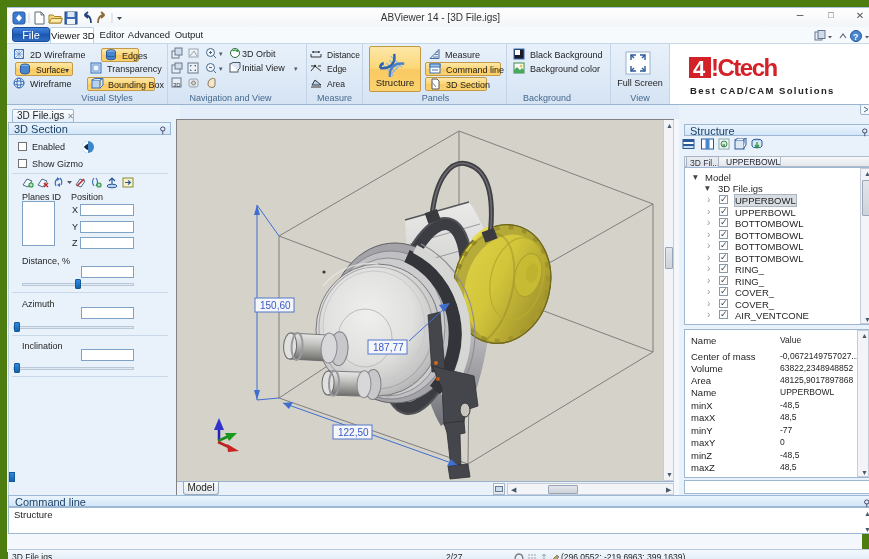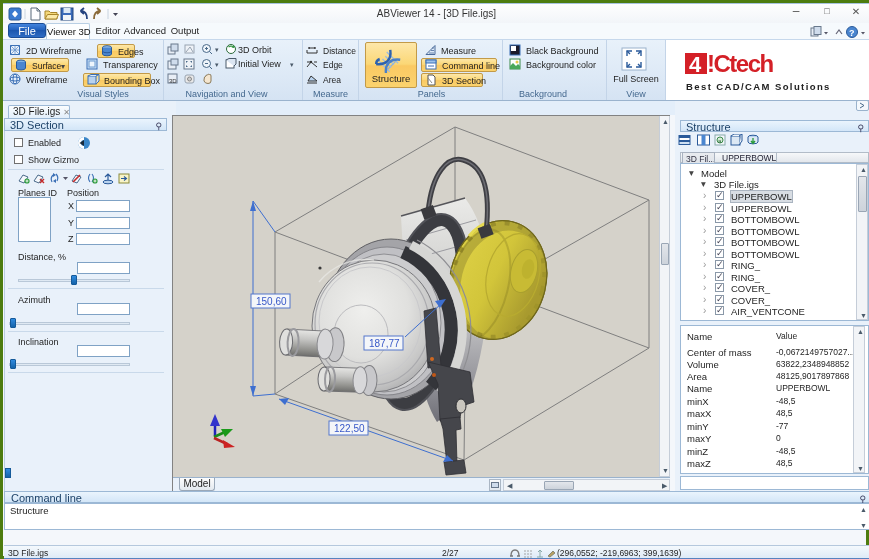--- a/index.html
+++ b/index.html
@@ -1,18 +1,18 @@
 <!DOCTYPE html>
 <html><head>
 <meta charset="utf-8">
 <style>
 * { margin:0; padding:0; box-sizing:border-box; }
 html,body { width:869px; height:559px; overflow:hidden; }
 body { font-family:"Liberation Sans", sans-serif; font-size:10px; color:#1e1e1e; background:#fff; }
-#win { position:absolute; left:0; top:0; width:869px; height:559px; border:3px solid #4d7c0f; background:#f4f7fb; }
+#win { position:absolute; left:0; top:0; width:869px; height:559px; border:7px solid #4d7c0f; background:#f4f7fb; }
 .abs { position:absolute; }
 
 
 #titlebar { position:absolute; left:0; top:0; width:867px; height:20px; background:linear-gradient(#fefefe,#f2f5f9); border-top:1px solid #a8c3e0; }
 #title { position:absolute; left:0; right:0; top:4px; text-align:center; font-size:10px; color:#333; }
 .winbtn { position:absolute; top:0; width:28px; height:16px; color:#555; text-align:center; font-size:12px; line-height:15px; }
 
 
 #qat { position:absolute; left:4px; top:2px; height:16px; }
 

